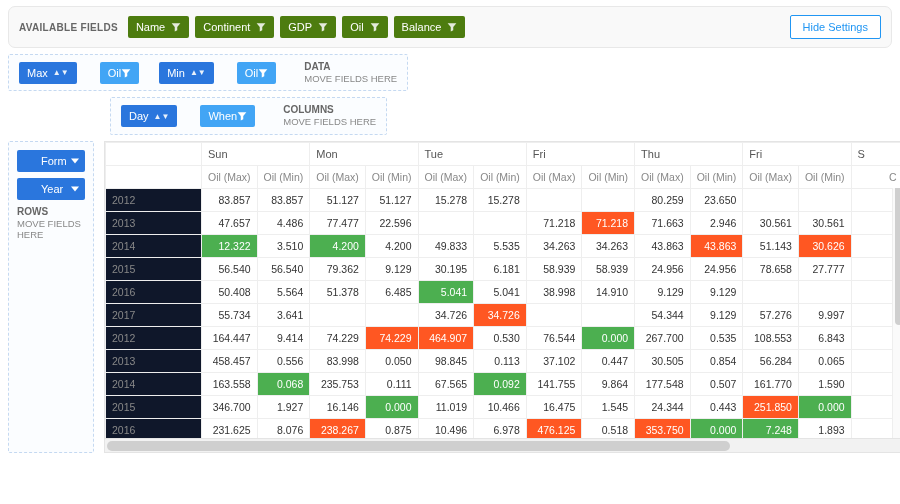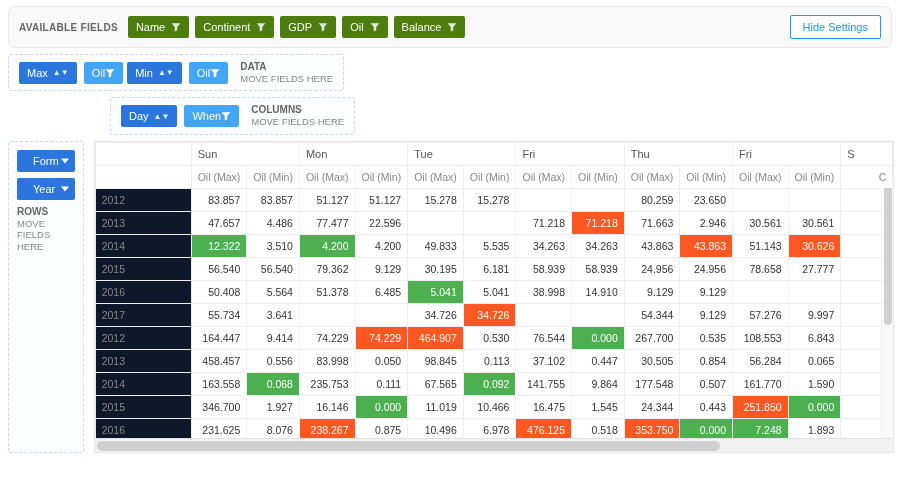--- a/index.html
+++ b/index.html
@@ -6,26 +6,26 @@
 body { font-family: -apple-system, BlinkMacSystemFont, "Segoe UI", Arial, sans-serif; font-size: 11px; background: #fff; color: #333; width: 900px; height: 504px; overflow: hidden; }
 .panel { background: #f9f9f9; border: 1px solid #e8e8e8; border-radius: 7px; padding: 8px 10px; margin: 6px 8px; display: flex; align-items: center; }
 .panel-label { font-size: 10px; color: #666; font-weight: 600; margin-right: 10px; letter-spacing: 0.3px; }
 .field-chip { background: #4d7c0f; color: #fff; border-radius: 2px; padding: 5px 8px; margin-right: 6px; display: inline-flex; align-items: center; font-size: 11px; cursor: move; }
 .field-chip .ic { margin-left: 6px; opacity: 0.85; width: 10px; height: 10px; display:inline-block; }
 .btn-outline { margin-left: auto; border: 1px solid #2196F3; color: #2196F3; background: #fff; border-radius: 2px; padding: 5px 12px; font-size: 11px; cursor: pointer; }
 .zone-row { display: flex; align-items: flex-start; margin: 6px 8px; gap: 10px; }
 .dropzone { border: 1px dashed #c5d9f1; background: #fbfdff; border-radius: 2px; padding: 6px 10px; display: flex; align-items: center; min-height: 34px; }
 .zone-label { font-size: 9.5px; color: #888; line-height: 1.2; margin-left: 8px; }
 .zone-label .t { font-weight: 700; color: #666; font-size: 10px; }
-.agg-chip { background: #2a76dd; color:#fff; border-radius:2px; padding:5px 8px; margin-right:4px; display:inline-flex; align-items:center; font-size:11px; cursor:pointer; }
+.agg-chip { background: #2a76dd; color:#fff; border-radius:2px; padding:5px 8px; margin-right:20px; display:inline-flex; align-items:center; font-size:11px; cursor:pointer; }
 .agg-chip.light { background:#42a5f5; }
 .agg-chip .arrows { margin-left:5px; font-size:8px; line-height:1; opacity:.9;}
 .grid-wrap { display:flex; margin: 2px 8px 6px 8px; gap:10px; }
 .rows-zone { border:1px dashed #c5d9f1; background:#fbfdff; border-radius:2px; padding:8px; width:86px; }
-.rows-zone .chip { display:block; background:#2a76dd; color:#fff; border-radius:2px; padding:5px 16px; margin-bottom:6px; font-size:11px; cursor:pointer; position:relative;}
+.rows-zone .chip { display:block; background:#2a76dd; color:#fff; border-radius:2px; padding:5px 24px; margin-bottom:6px; font-size:11px; cursor:pointer; position:relative;}
 .rows-zone .chip::after { content:""; position:absolute; right:6px; top:50%; transform:translateY(-50%); width:0;height:0;border-left:4px solid transparent;border-right:4px solid transparent;border-top:5px solid #fff;}
 .rows-zone .zl { font-size:9.5px; color:#888; line-height:1.2; margin-top:4px;}
 .rows-zone .zl .t{font-weight:700;color:#666;font-size:10px;}
 .table-box { flex:1; border:1px solid #e4e4e4; background:#fff; position:relative; height: 312px; display:flex; flex-direction:column;}
 .tbl-scroll { overflow:auto; flex:1;}
 table { border-collapse: collapse; width: 100%; font-size: 10.5px; }
 th, td { border: 1px solid #eee; padding: 5px 6px; white-space: nowrap; text-align: right; min-width: 52px; }
 th { background:#fff; color:#888; font-weight:400; position:sticky; top:0; z-index:2;}
 thead tr.daysrow th { color:#555; font-weight:400; text-align:left; font-size:11px;}
 thead tr.daysrow th.sticky-left { z-index:3;}

